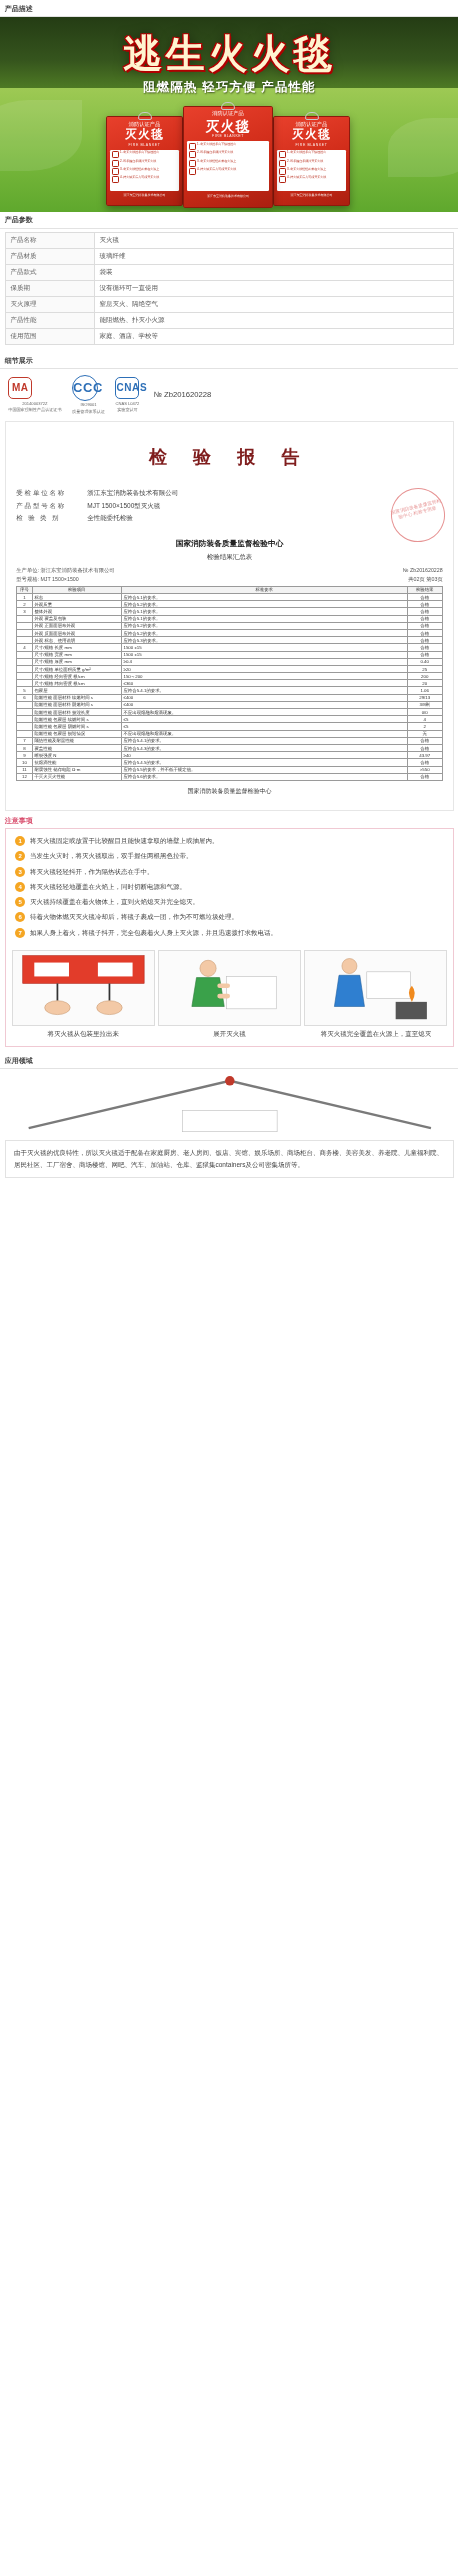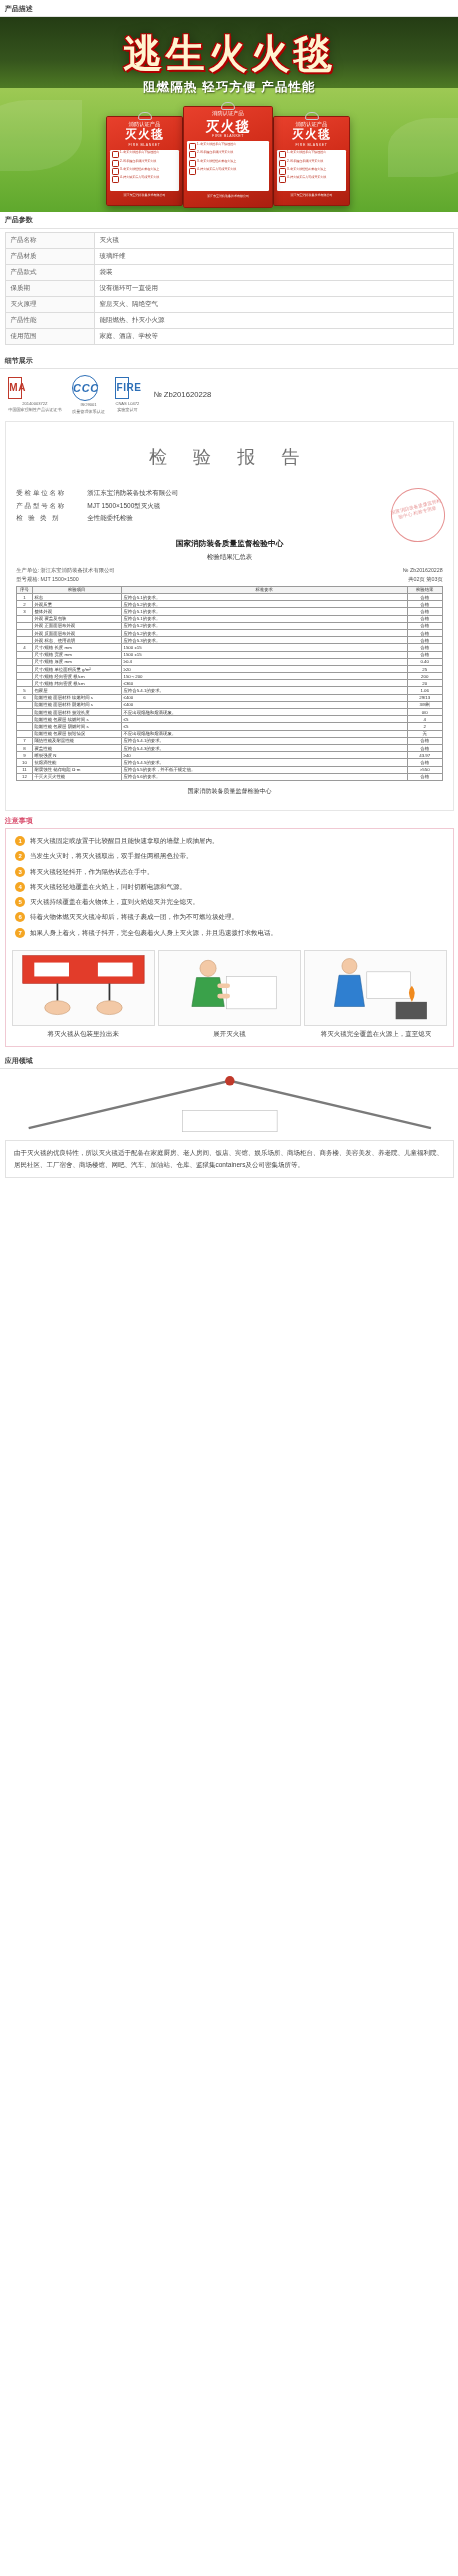--- a/index.html
+++ b/index.html
@@ -88,37 +88,37 @@
   table.param { width:100%; border-collapse:collapse; font-size:6.5px; }
   table.param td {
     border:0.6px solid #dcdcdc; padding:3px 4.7px; color:#555;
   }
   table.param td.k { width:89px; background:#fafafa; color:#666; }
 
   
   .cert-row { display:flex; align-items:center; gap:10.6px; padding:6px 8.3px 2.4px 8.3px; }
   .cert { text-align:center; font-size:4.1px; color:#666; }
   .cert .mark {
-    width:14px; height:22.5px; border:1.2px solid #c0392b; border-radius:0;
+    width:24px; height:22.5px; border:1.2px solid #c0392b; border-radius:5px;
     color:#c0392b; font-weight:bold; font-size:10px; line-height:20px; text-align:center;
     letter-spacing:0.6px;
   }
   .cert .mark.blue { border-color:#2d6fb7; color:#2d6fb7; }
-  .cert .mark.round { border-radius:50%; width:26px; height:26px; line-height:24px; font-size:11px;font-style:italic;}
+  .cert .mark.round { border-radius:50%; width:26px; height:26px; line-height:24px; font-size:13px;}
   .cert .cap { margin-top:1.2px; }
   .cert-no { font-size:7.7px; color:#444; margin-left:3.5px; }
 
   
   .report {
     position:relative; margin:4.7px 4.7px 0 4.7px; border:0.6px solid #e6e6e6; background:#fff;
     padding:8.3px 10.6px 14px 10.6px;
   }
   .report h1 {
-    text-align:center; font-size:18px; letter-spacing:10.6px; color:#737373;
-    font-weight:normal; margin:15.4px 0 20px 0;
+    text-align:center; font-size:18px; letter-spacing:10.6px; color:#7f1d1d;
+    font-weight:bold; margin:15.4px 0 20px 0;
   }
   .stamp {
     position:absolute; right:8.3px; top:66px; width:54px; height:54px;
     border:1.8px solid #d23a3a; border-radius:50%; color:#d23a3a;
     opacity:.55; transform:rotate(-14deg);
     font-size:4.7px; text-align:center; line-height:1.2; padding-top:15.4px;
   }
   .rpt-line { display:flex; font-size:6.5px; color:#444; margin:3.5px 0; }
   .rpt-line .lbl { width:71px; letter-spacing:1.8px; color:#555; }
   .rpt-line .val { flex:1; }
@@ -310,21 +310,21 @@
       <div class="mark">MA</div>
       <div class="cap">2014000372Z</div>
       <div class="cap">中国国家强制性产品认证证书</div>
     </div>
     <div class="cert">
       <div class="mark round blue">CCC</div>
       <div class="cap">ISO9001</div>
       <div class="cap">质量管理体系认证</div>
     </div>
     <div class="cert">
-      <div class="mark blue">FIRE</div>
+      <div class="mark blue">CNAS</div>
       <div class="cap">CNAS L0472</div>
       <div class="cap">实验室认可</div>
     </div>
     <div class="cert-no">№ Zb201620228</div>
   </div>
 
   <div class="report">
     <h1>检 验 报 告</h1>
     <div class="stamp">国家消防装备质量监督检验中心 检验专用章</div>
 

